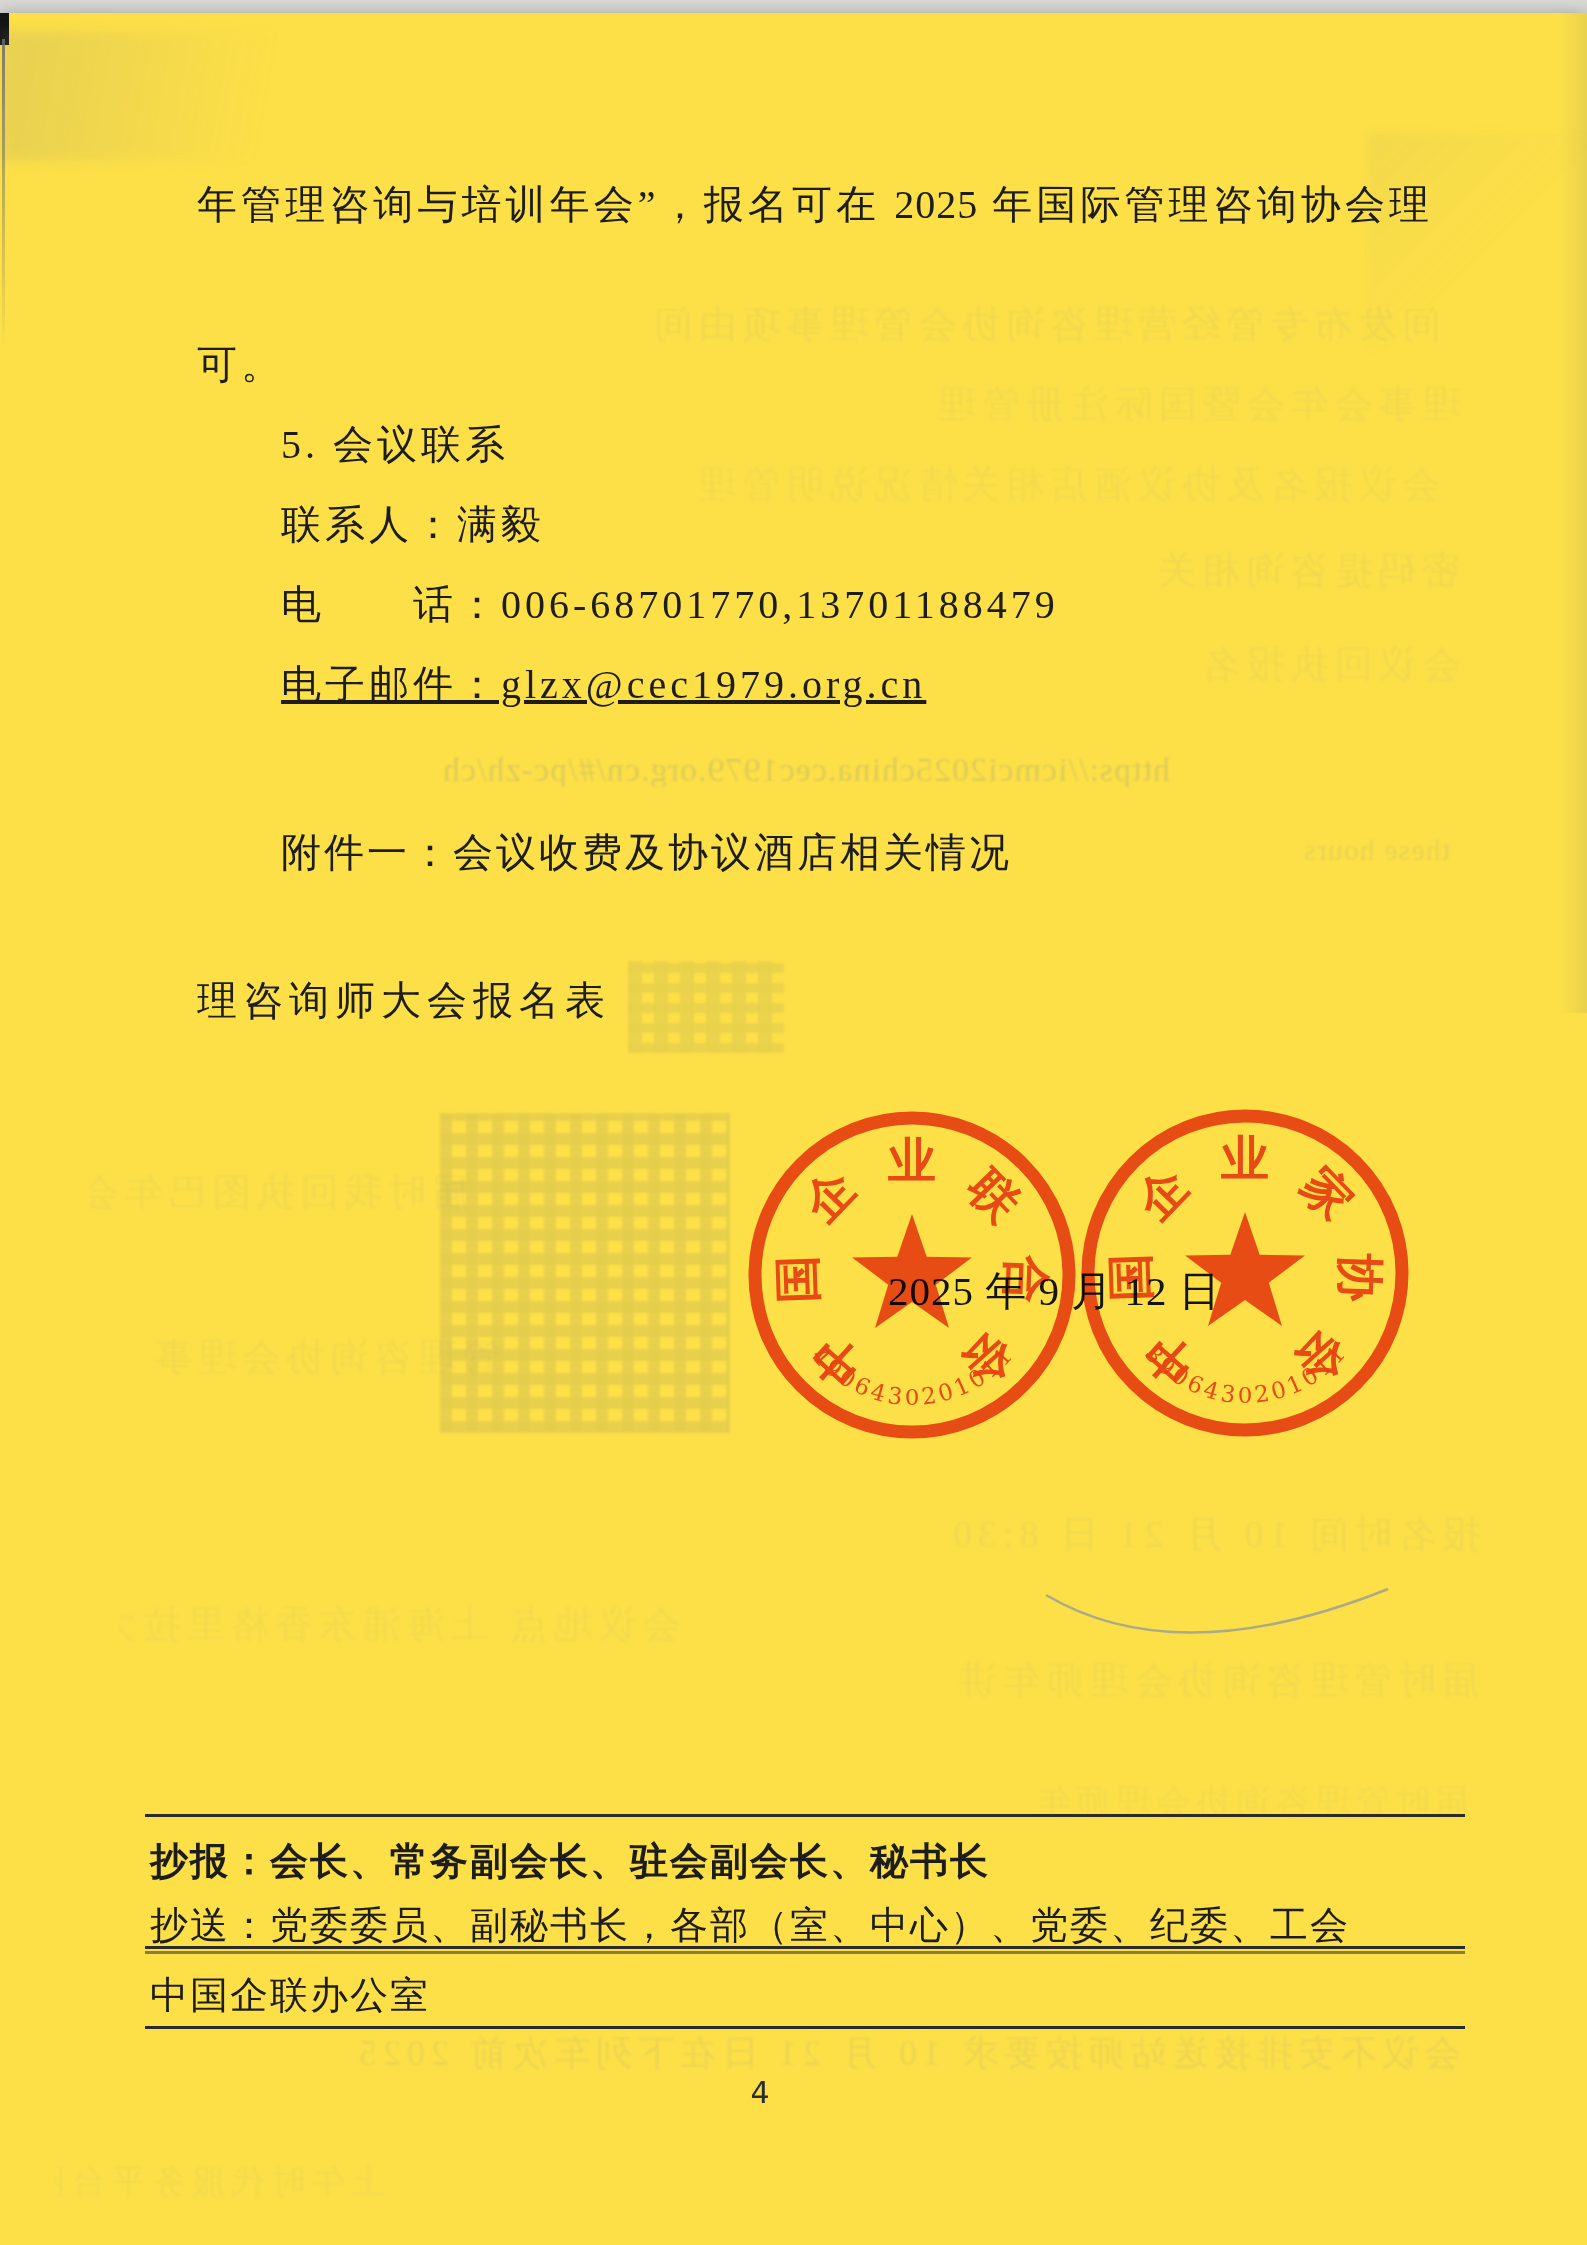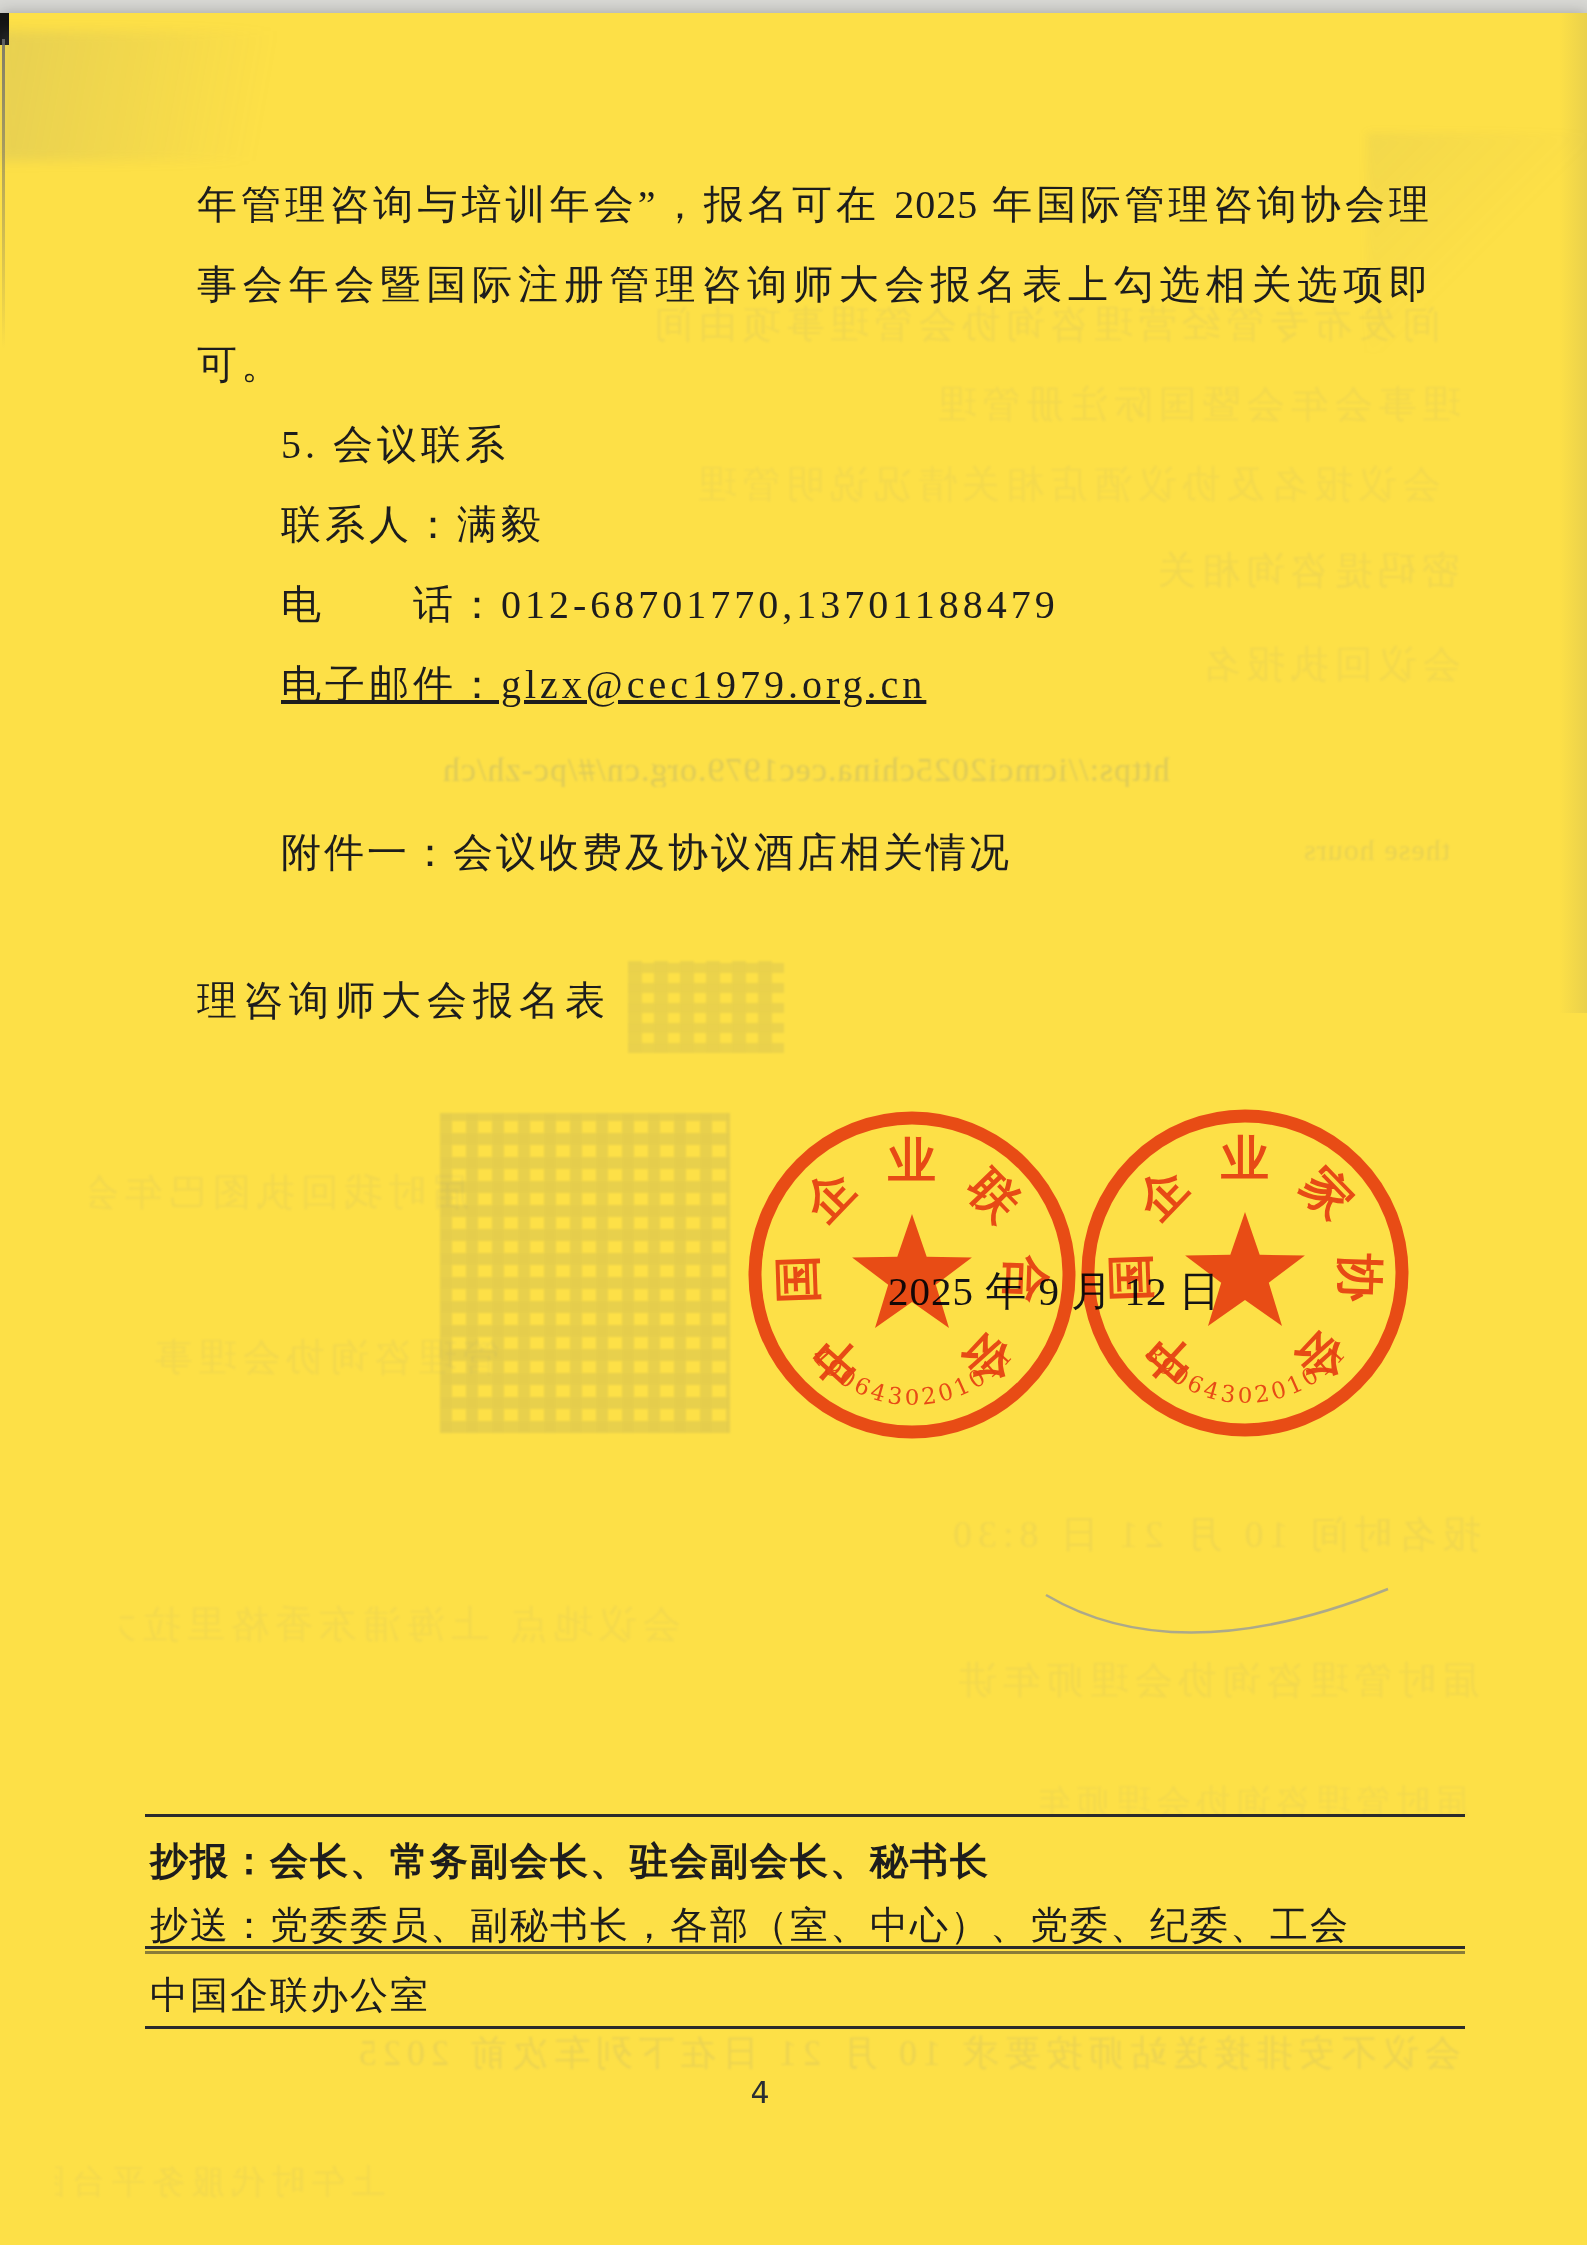--- a/index.html
+++ b/index.html
@@ -105,25 +105,24 @@
   <div class="bleed" style="left:950px;top:1502px;width:530px;font-size:38px;opacity:.09;">报名时间 10 月 21 日 8:30-20:30</div>
   <div class="bleed" style="left:120px;top:1592px;width:560px;font-size:38px;opacity:.07;">会议地点 上海浦东香格里拉大酒店大堂</div>
   <div class="bleed" style="left:860px;top:1648px;width:620px;font-size:38px;opacity:.08;">届时管理咨询协会理师年讲</div>
   <div class="bleed" style="left:1040px;top:1772px;width:430px;font-size:34px;opacity:.07;">届时管理咨询协会理师年讲</div>
   <div class="bleed" style="left:140px;top:2022px;width:1320px;font-size:36px;opacity:.13;">会议不安排接送站师按要求 10 月 21 日在下列车次前 2025</div>
   <div class="bleed" style="left:55px;top:2152px;width:330px;font-size:34px;opacity:.07;">上午时代服务平台图</div>
   <div class="artifact" id="qr-bleed"></div>
   <div class="artifact" id="qr-bleed2"></div>
 
   <div class="line just" style="left:197px;top:168px;width:1233px;">年管理咨询与培训年会”，报名可在 2025 年国际管理咨询协会理</div>
-  <div class="line just" style="left:197px;top:248px;width:1233px;">事会年会暨国际注册管理咨询师大会报名表上勾选相关选项即</div>
   <div class="line" style="left:197px;top:328px;">可。</div>
   <div class="line" style="left:281px;top:408px;">5. 会议联系</div>
   <div class="line" style="left:281px;top:488px;">联系人：满毅</div>
-  <div class="line" style="left:281px;top:568px;">电　　话：012-68701770,13701188479</div>
+  <div class="line" style="left:281px;top:568px;">电　　话：006-68701770,13701188479</div>
   <div class="line" style="left:281px;top:648px;text-decoration:underline;">电子邮件：glzx@cec1979.org.cn</div>
   <div class="line" style="left:281px;top:816px;letter-spacing:3px;">附件一：会议收费及协议酒店相关情况</div>
   <div class="line" style="left:197px;top:964px;letter-spacing:6px;text-align:right;">理咨询师大会报名表</div>
 
   <div id="stamp-date">2025 年 9 月 12 日</div>
 
   <svg class="seal" id="seal-1" style="left:744px;top:1094px;" width="336" height="336" viewBox="0 0 336 336">
       <circle cx="168" cy="168" r="157" fill="none" stroke="#e8483c" stroke-width="13" opacity="0.92"></circle>
       <polygon points="168,107 182.7,149.8 227.9,150.5 191.8,177.7 205,221 168,195 131,221 144.2,177.7 108.1,150.5 153.3,149.8" fill="#e8483c" opacity="0.92"></polygon>
       <text x="168" y="70" text-anchor="middle" font-size="48" fill="#e8483c" opacity="0.93" class="seal-char" transform="rotate(-138 168 168)">中</text>

